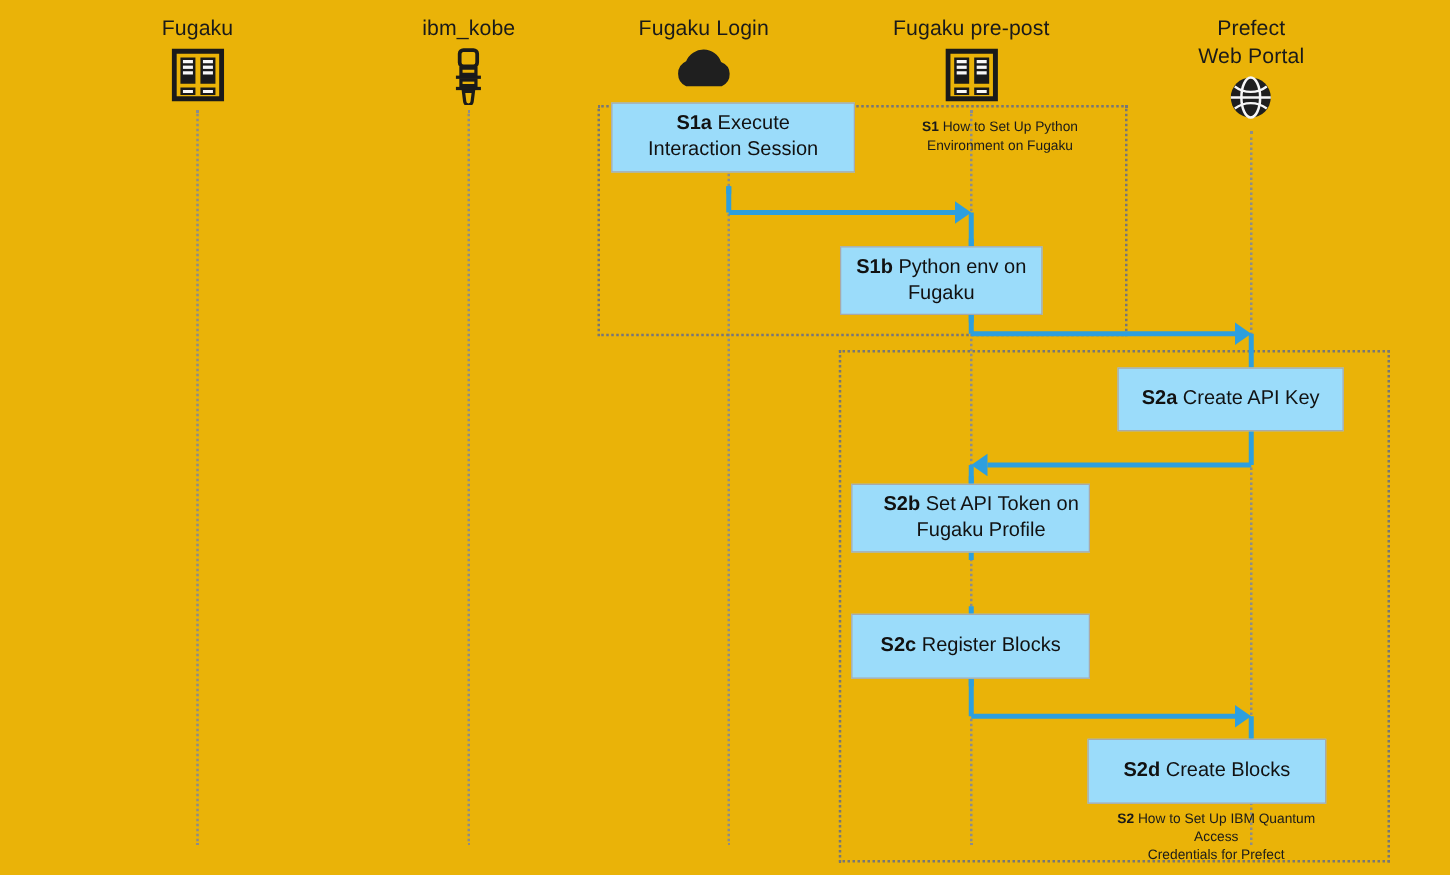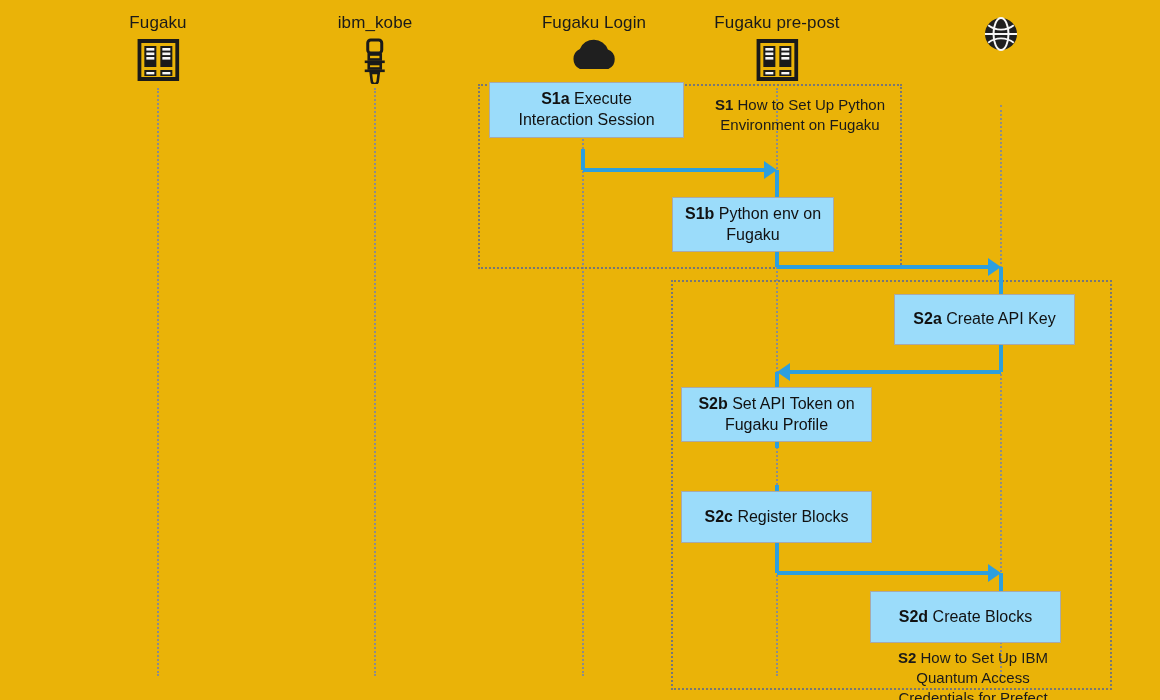--- a/index.html
+++ b/index.html
@@ -51,21 +51,21 @@
 
   
   .group-frame {
     position: absolute;
     border: 2px dotted #777777;
     background: transparent;
     box-sizing: border-box;
   }
   .group-label {
     position: absolute;
-    font-size: 15px;
+    font-size: 11px;
     color: #1A1A1A;
     line-height: 1.33;
     text-align: center;
     transform: translateX(-50%);
     white-space: pre-line;
   }
   .group-label b { font-weight: bold; }
 
   
   .action-box {
@@ -128,21 +128,21 @@
           <span class="icon-wrap"><svg width="30" height="46" viewBox="0 0 30 46" xmlns="http://www.w3.org/2000/svg">
               <rect x="8" y="2" width="14" height="13" rx="3" fill="none" stroke="#1A1A1A" stroke-width="3"></rect>
               <rect x="9" y="16.5" width="12" height="5" fill="none" stroke="#1A1A1A" stroke-width="2.6"></rect>
               <rect x="5" y="22.5" width="20" height="2.6" fill="#1A1A1A"></rect>
               <rect x="9" y="26" width="12" height="4.5" fill="none" stroke="#1A1A1A" stroke-width="2.6"></rect>
               <rect x="5" y="31.5" width="20" height="2.6" fill="#1A1A1A"></rect>
               <path d="M11 35 L19 35 L18 43 A3 3 0 0 1 12 43 Z" fill="none" stroke="#1A1A1A" stroke-width="2.6"></path>
             </svg></span>
         </div>
       </div>
-      <div class="participant" style="left: 594px; top: 12px;">
+      <div class="participant" style="left: 563px; top: 12px;">
         <div class="participant-label">Fugaku Login</div>
         <div class="participant-icon">
           <span class="icon-wrap"><svg width="54" height="34" viewBox="0 0 54 34" xmlns="http://www.w3.org/2000/svg">
               <path d="M13 31 A11 11 0 0 1 13 11 A15 15 0 0 1 41 11.5 A10.5 10.5 0 0 1 41.5 31 Z" fill="#1F1F1F"></path>
             </svg></span>
         </div>
       </div>
       <div class="participant" style="left: 777px; top: 12px;">
         <div class="participant-label">Fugaku pre-post</div>
         <div class="participant-icon">
@@ -157,20 +157,22 @@
               <rect x="25" y="14.5" width="8" height="2.6" fill="#F7F7F7"></rect>
               <rect x="25" y="19" width="8" height="2.6" fill="#F7F7F7"></rect>
               <rect x="7" y="32" width="12" height="6" fill="#1A1A1A"></rect>
               <rect x="23" y="32" width="12" height="6" fill="#1A1A1A"></rect>
               <rect x="9" y="34" width="8" height="2.4" fill="#F7F7F7"></rect>
               <rect x="25" y="34" width="8" height="2.4" fill="#F7F7F7"></rect>
             </svg></span>
         </div>
       </div>
       <div class="participant" style="left: 1001px; top: 12px;">
+        <div class="participant-label">Prefect
+Web Portal</div>
         <div class="participant-icon">
           <span class="icon-wrap"><svg width="36" height="36" viewBox="0 0 36 36" xmlns="http://www.w3.org/2000/svg">
               <circle cx="18" cy="18" r="16" fill="#1F1F1F"></circle>
               <ellipse cx="18" cy="18" rx="7.5" ry="16" fill="none" stroke="#F7F7F7" stroke-width="2"></ellipse>
               <line x1="2" y1="18" x2="34" y2="18" stroke="#F7F7F7" stroke-width="2"></line>
               <path d="M5.2 9.2 A21 21 0 0 0 30.8 9.2" fill="none" stroke="#F7F7F7" stroke-width="1.8"></path>
               <path d="M5.2 26.8 A21 21 0 0 1 30.8 26.8" fill="none" stroke="#F7F7F7" stroke-width="1.8"></path>
             </svg></span>
         </div>
       </div>
@@ -229,21 +231,21 @@
   <div id="steps-layer">
       <div class="action-box" style="left: 489px; top: 82px; width: 195px; height: 56px;">
         <span><b>S1a</b> Execute<br>Interaction Session</span>
       </div>
       <div class="action-box" style="left: 672px; top: 197px; width: 162px; height: 55px;">
         <span><b>S1b</b> Python env on<br>Fugaku</span>
       </div>
       <div class="action-box" style="left: 894px; top: 294px; width: 181px; height: 51px;">
         <span><b>S2a</b> Create API Key</span>
       </div>
-      <div class="action-box" style="left: 681px; top: 387px; width: 191px; height: 55px;">
+      <div class="action-box" style="left: 681px; top: 387px; width: 191px; height: 55px; justify-content: flex-end;">
         <span><b>S2b</b> Set API Token on<br>Fugaku Profile</span>
       </div>
       <div class="action-box" style="left: 681px; top: 491px; width: 191px; height: 52px;">
         <span><b>S2c</b> Register Blocks</span>
       </div>
       <div class="action-box" style="left: 870px; top: 591px; width: 191px; height: 52px;">
         <span><b>S2d</b> Create Blocks</span>
       </div>
     </div>
 

